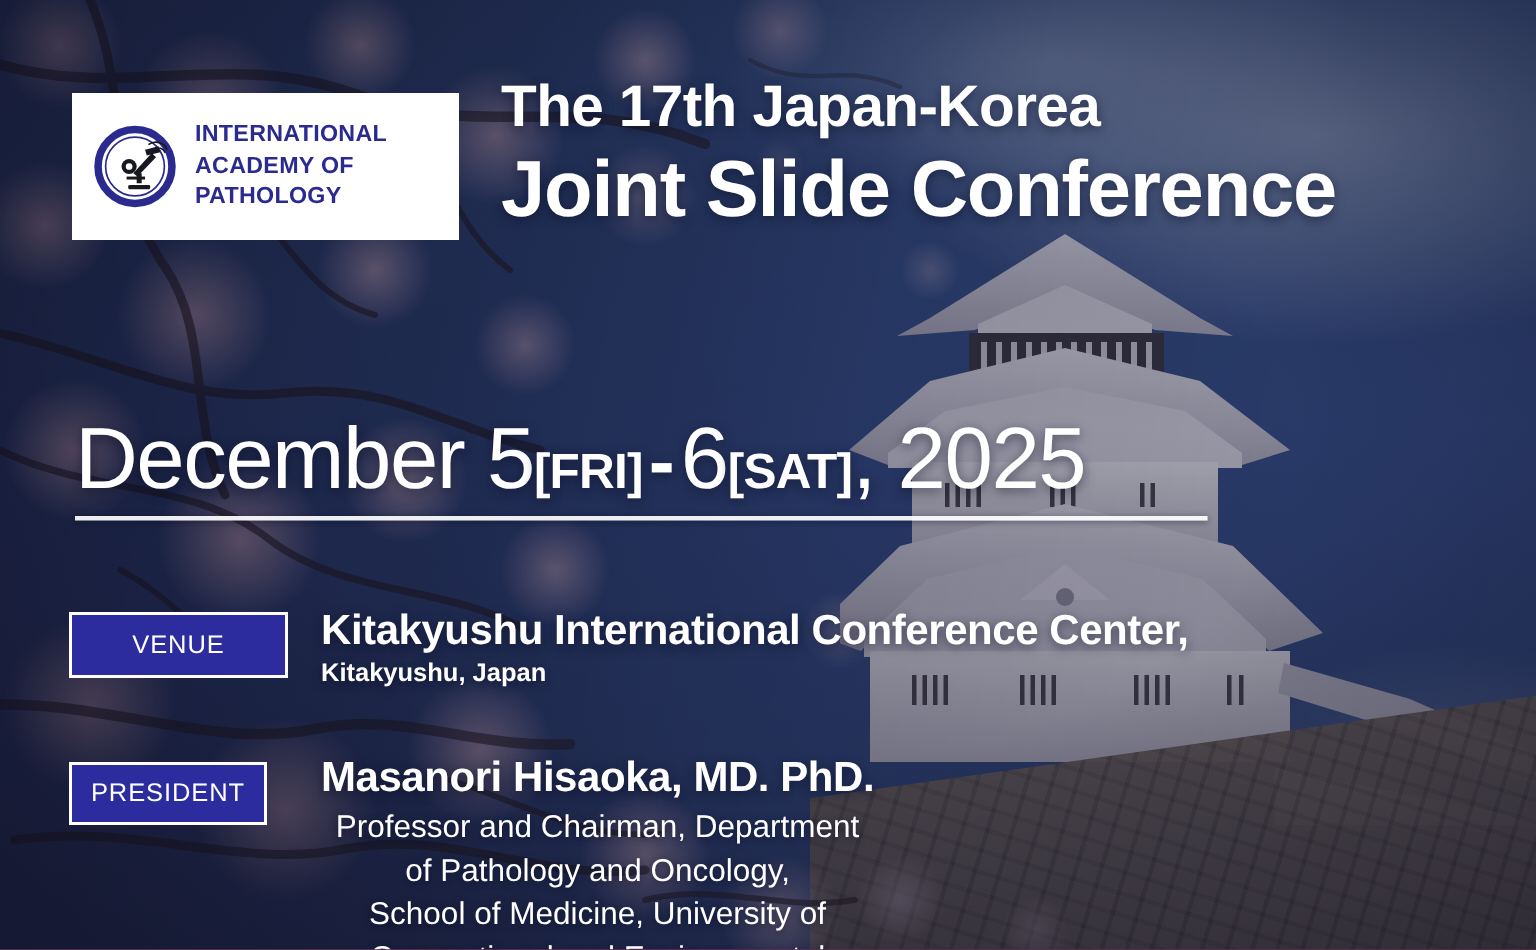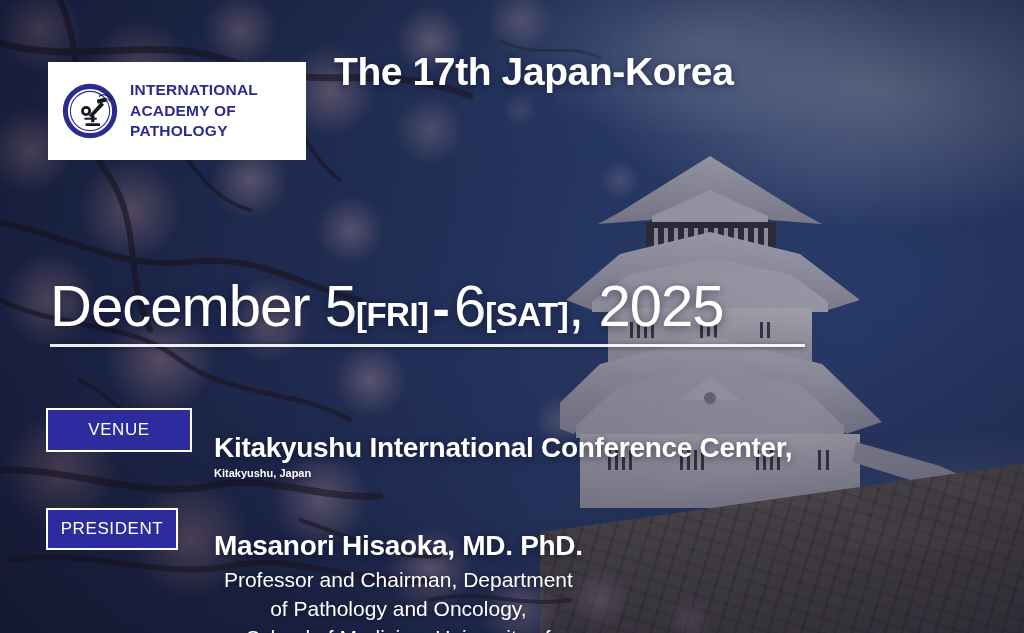--- a/index.html
+++ b/index.html
@@ -164,28 +164,28 @@
     position:absolute; left:0; top:0;
     width:146px; height:44px;
     background:#2c2c9e;
     border:2px solid #ffffff;
     color:#fff;
     display:flex; align-items:center; justify-content:center;
     font-size:17px; letter-spacing:.6px;
   }
   .row-pres .badge { width:132px; height:42px; }
 
-  .row-text { position:absolute; left:168px; top:-4px; color:#fff;margin-top:28px; }
+  .row-text { position:absolute; left:168px; top:-4px; color:#fff; }
   .row-head {
     font-size:28px; font-weight:bold; letter-spacing:-.3px;
     text-shadow:0 2px 7px rgba(10,12,36,.55);
     white-space:nowrap;
   }
   .row-sub {
-    font-size:11px; font-weight:bold; margin-top:3px;
+    font-size:17px; font-weight:bold; margin-top:3px;
     text-shadow:0 2px 6px rgba(10,12,36,.5);
     white-space:nowrap;
   }
   .row-sub-light {
     font-size:21px; font-weight:normal; line-height:1.38; margin-top:4px;
     text-shadow:0 1px 5px rgba(10,12,36,.55);
     white-space:pre-line;
   }
   .row-pres .row-text { left:168px; top:-6px;text-align:center; }
 </style>
@@ -323,20 +323,21 @@
         <circle cx="43" cy="50" r="4" fill="#ffffff"></circle>
         <path d="M66,24 C74,18 86,22 88,30" fill="none" stroke="#17171f" stroke-width="2"></path>
         <path d="M70,30 C78,26 84,28 86,34" fill="none" stroke="#17171f" stroke-width="1.6"></path>
       </svg>
       <div class="logo-text">INTERNATIONAL
 ACADEMY OF PATHOLOGY</div>
     </div>
 
     <div class="title-block">
       <div class="title-line1">The 17th Japan-Korea</div>
+      <div class="title-line2">Joint Slide Conference</div>
     </div>
 
     <div class="date-block">
       <span class="date-main">December 5</span><span class="date-day">[FRI]</span><span class="date-sep">-</span><span class="date-main">6</span><span class="date-day">[SAT]</span><span class="date-main">, 2025</span>
     </div>
 
     <div class="divider"></div>
 
     <div class="info-row row-venue">
       <div class="badge">VENUE</div>

